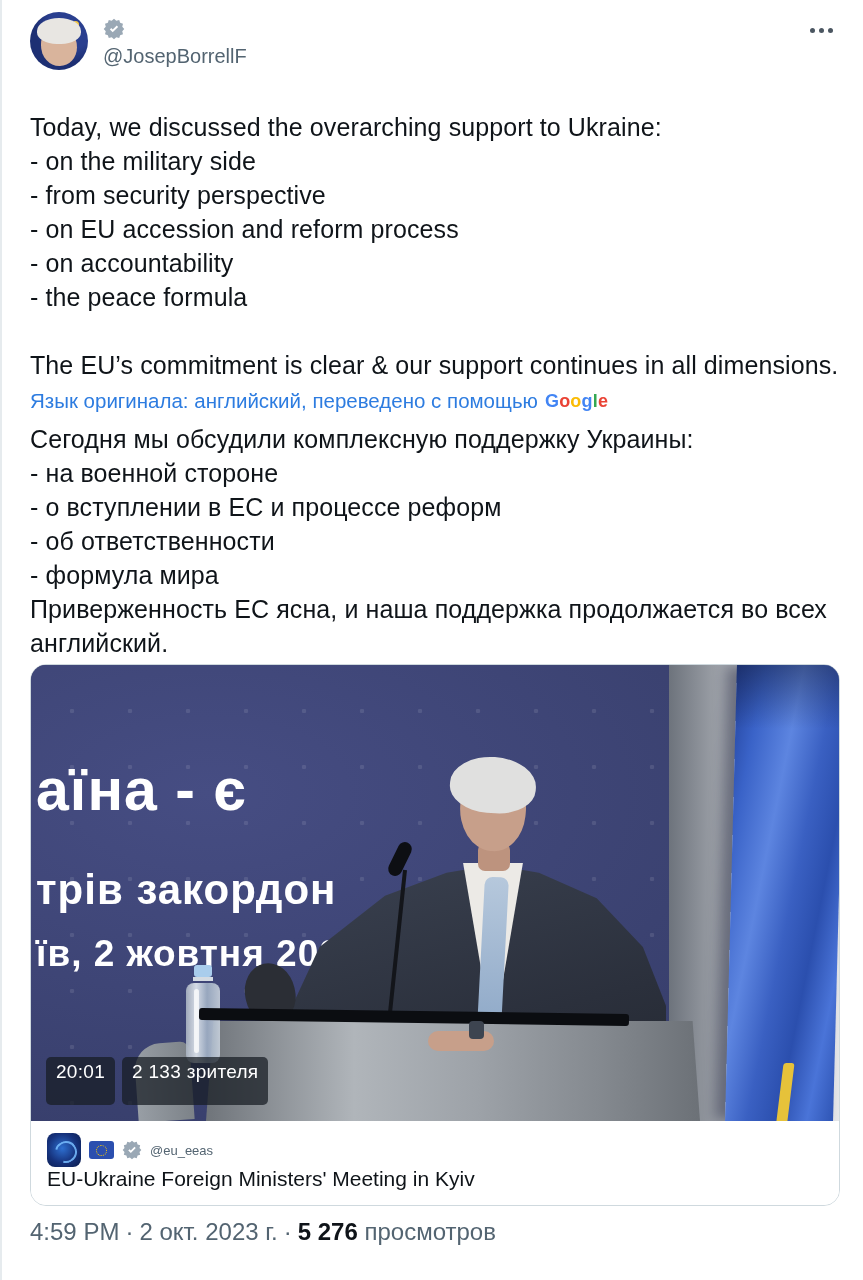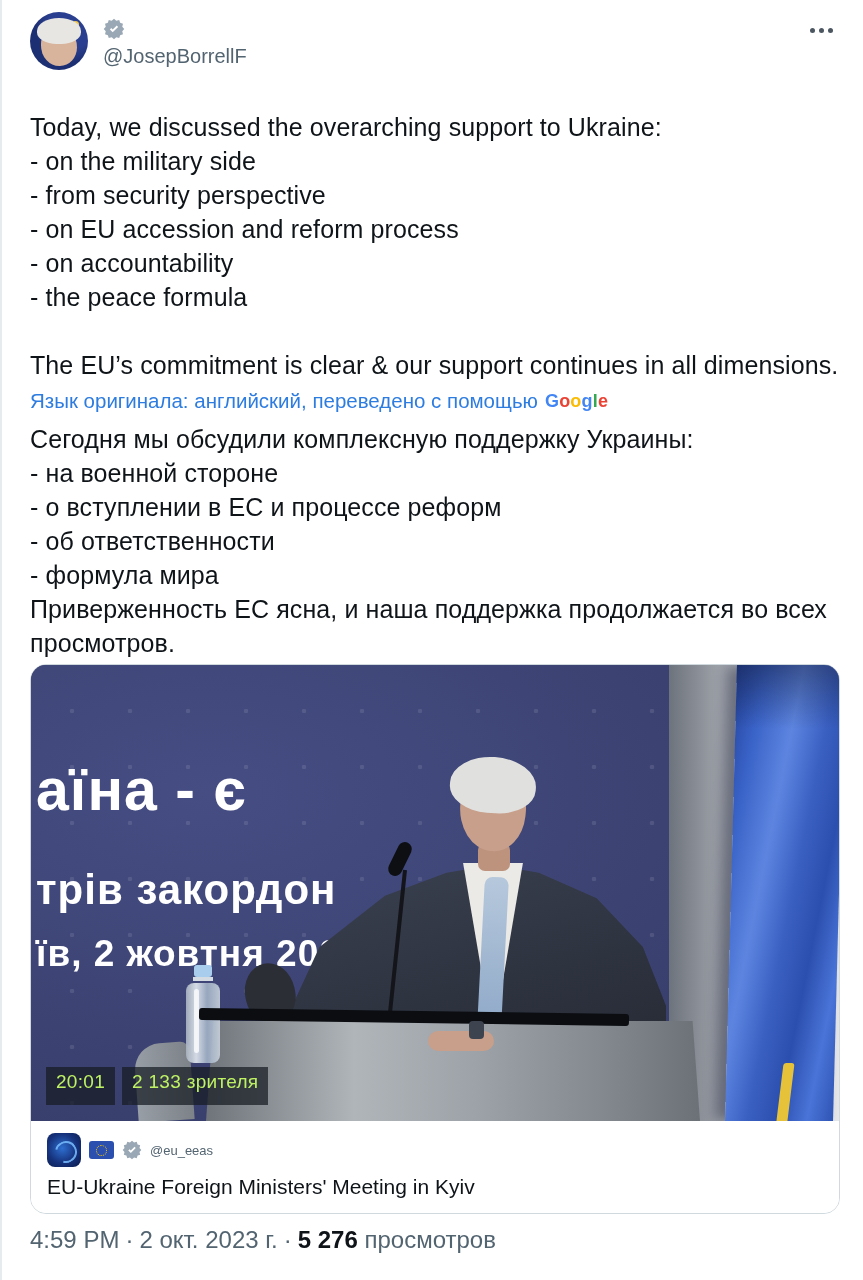--- a/index.html
+++ b/index.html
@@ -90,37 +90,37 @@
                  background:linear-gradient(90deg,#989ea5,#7c8288); border-radius:26px 10px 0 0; transform:rotate(-4deg); }
 
   .bottle { position:absolute; left:150px; top:300px; width:44px; height:98px; z-index:6; }
   .bottle .cap { position:absolute; left:13px; top:0; width:18px; height:12px; background:#a9cdec; border-radius:3px; }
   .bottle .ring { position:absolute; left:12px; top:12px; width:20px; height:4px; background:#d4dbe2; }
   .bottle .bodyb { position:absolute; left:5px; top:18px; width:34px; height:80px; border-radius:8px; opacity:.92;
                    background:linear-gradient(90deg,#a8b2c0 0%,#e2e8ef 30%,#9fafc4 62%,#c6cfda 100%); }
   .bottle .shine { position:absolute; left:13px; top:24px; width:5px; height:64px; background:rgba(255,255,255,.75); border-radius:3px; }
 
   .badge-row { position:absolute; left:15px; bottom:16px; display:flex; gap:7px; z-index:10; }
-  .v-badge { background:rgba(22,28,35,.72); color:#bef264; font-size:19px; line-height:1; padding:5px 10px 14px;
-             border-radius:0; letter-spacing:.3px; }
+  .v-badge { background:rgba(22,28,35,.72); color:#ffffff; font-size:19px; line-height:1; padding:5px 10px 24px;
+             border-radius:5px; letter-spacing:.3px; }
 
   
   .quote { padding:12px 16px 14px; cursor:pointer; background:#fff; }
   .q-row { display:flex; align-items:center; gap:8px; }
   .q-avatar { width:34px; height:34px; border-radius:8px; flex:0 0 34px; position:relative; overflow:hidden;
               background:radial-gradient(circle at 45% 45%, #2e6fd0 0%, #16327c 55%, #0a1b4a 100%); }
   .q-avatar::after { content:""; position:absolute; left:8px; top:8px; width:18px; height:18px; border-radius:50%;
               border:2px solid rgba(120,190,255,.85); border-left-color:transparent; transform:rotate(-30deg); }
   .q-name { font-size:21px; font-weight:700; color:#0f1419; white-space:nowrap; }
   .eu-flag { width:25px; height:18px; background:#2b4faf; border-radius:3px; display:inline-flex;
              align-items:center; justify-content:center; flex:0 0 25px; }
   .eu-flag i { display:block; width:11px; height:11px; border-radius:50%; border:1.6px dotted #ffcc00; }
   .q-verified { width:20px; height:20px; }
   .q-handle { font-size:13px; color:#536471; }
-  .q-title { margin-top:8px; font-size:21px; color:#0f1419; }
+  .q-title { font-size:21px; color:#0f1419; }
 
   
   .footer { margin-top:12px; font-size:24px; color:#536471; }
   .footer b { color:#0f1419; font-weight:700; }
   .dotsep { padding:0 6px; }
 </style>
 </head>
 <body>
 
 <div class="page">
@@ -161,21 +161,21 @@
     <span class="google-logo"><span style="color: rgb(66, 133, 244);">G</span><span style="color: rgb(234, 67, 53);">o</span><span style="color: rgb(251, 188, 5);">o</span><span style="color: rgb(66, 133, 244);">g</span><span style="color: rgb(52, 168, 83);">l</span><span style="color: rgb(234, 67, 53);">e</span></span>
   </div>
 
   <div class="tweet-block ru-block">
       <div class="text-line">Сегодня мы обсудили комплексную поддержку Украины:</div>
       <div class="text-line">- на военной стороне</div>
       <div class="text-line">- о вступлении в ЕС и процессе реформ</div>
       <div class="text-line">- об ответственности</div>
       <div class="text-line">- формула мира</div>
       <div class="text-line">Приверженность ЕС ясна, и наша поддержка продолжается во всех</div>
-      <div class="text-line">просмотров.</div>
+      <div class="text-line">английский.</div>
     </div>
 
   <div class="card">
 
     <div class="video">
       <div class="backdrop"></div>
 
       <div class="bd-text bd-large">аїна - є</div>
       <div class="bd-text bd-mid">трів закордон</div>
       <div class="bd-text bd-date">їв, 2 жовтня 2023</div>

